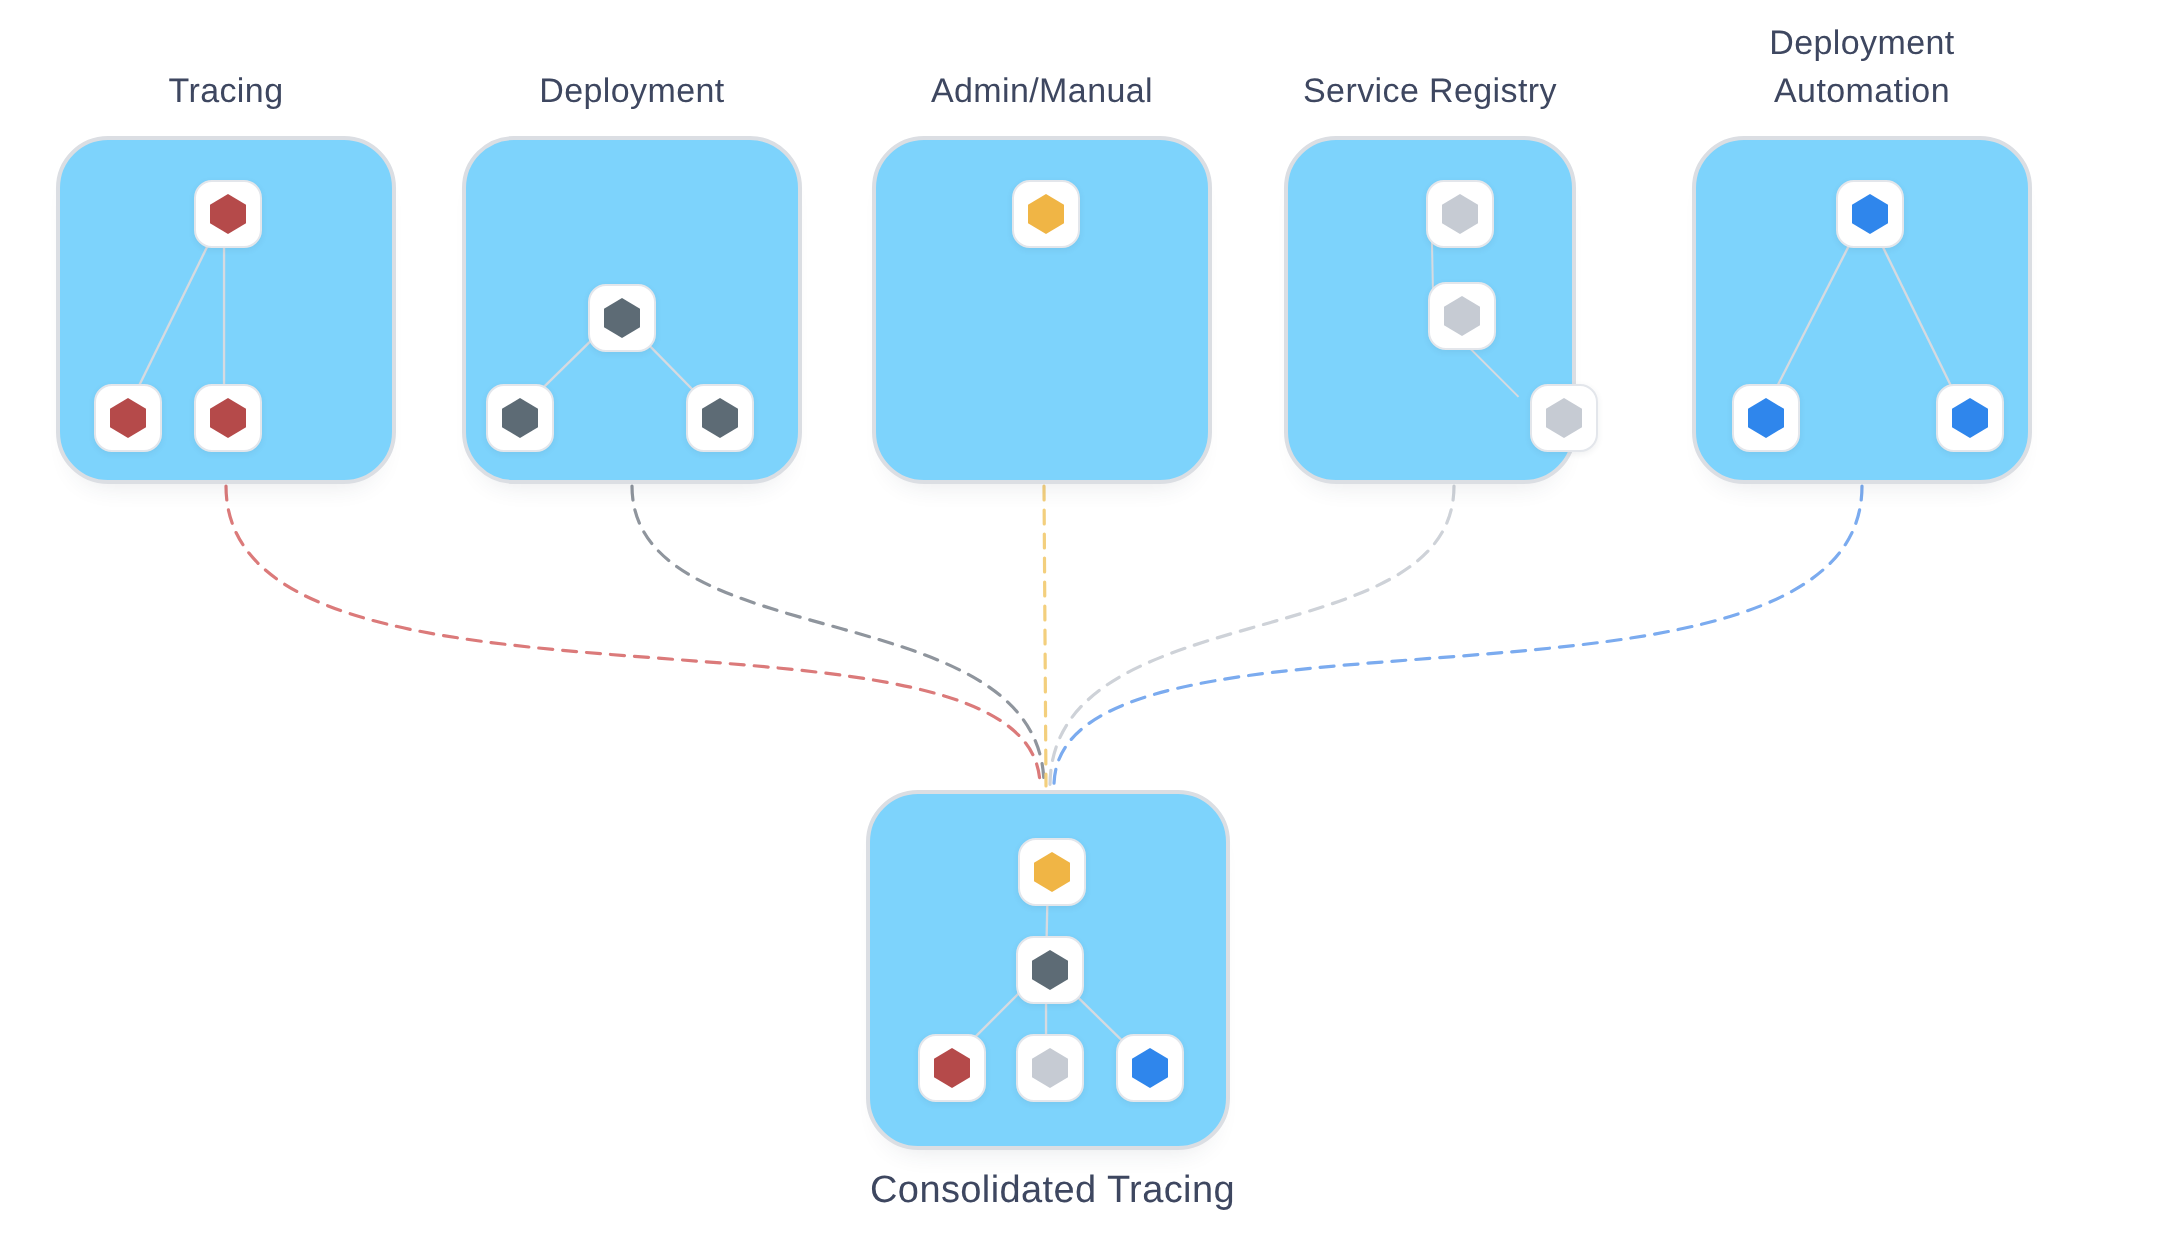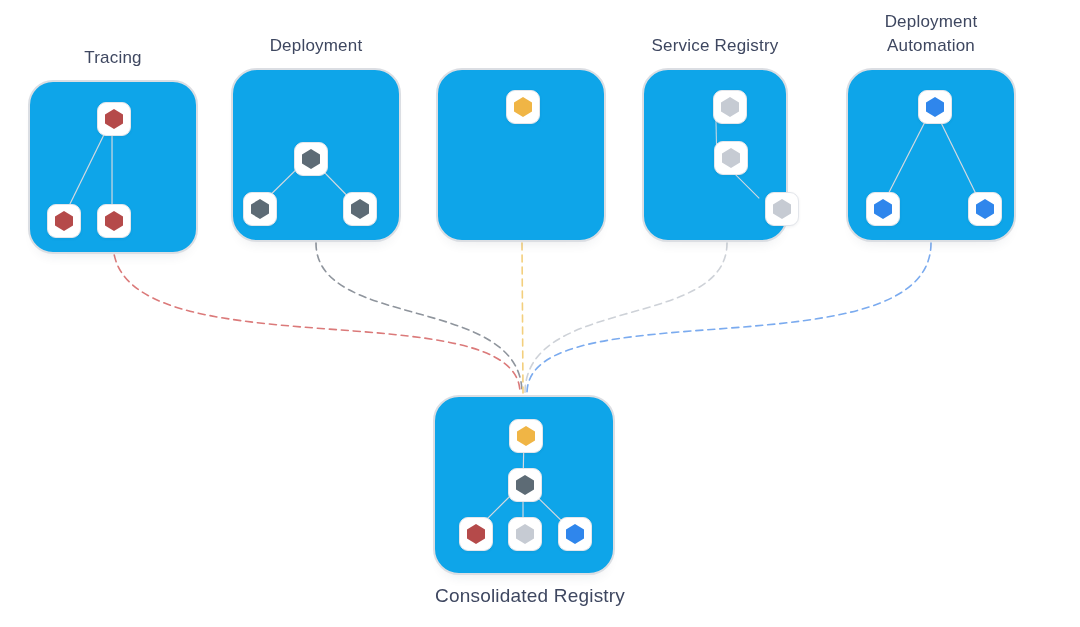--- a/index.html
+++ b/index.html
@@ -18,21 +18,21 @@
     pointer-events: none;
   }
   .connector {
     fill: none;
     stroke-width: 1.6;
     stroke-dasharray: 7 5;
     stroke-linecap: round;
   }
   .panel {
     position: absolute;
-    background: #0ea5e9;
+    background: #7dd3fc;
     border: 2px solid #dbdee3;
     border-radius: 26px;
     box-shadow: 0 9px 14px -10px rgba(45, 55, 75, 0.14);
     box-sizing: border-box;
   }
   .panel-title {
     position: absolute;
     left: 0;
     width: 100%;
     margin: 0;
@@ -78,21 +78,21 @@
 
 <div class="canvas">
   <svg id="overlay" class="overlay" viewBox="0 0 1080 627">
       <path d="M 113 243 C 113 375, 520 288, 520 393" stroke="#db7a7a" class="connector"></path>
       <path d="M 316 243 C 316 330, 522 295, 522 393" stroke="#8f959d" class="connector"></path>
       <path d="M 522 243 L 523 393" stroke="#f3cf7d" class="connector"></path>
       <path d="M 727 243 C 727 330, 525 295, 525 393" stroke="#ced2d8" class="connector"></path>
       <path d="M 931 243 C 931 375, 527 288, 527 393" stroke="#7babef" class="connector"></path>
     </svg>
 
-  <section class="panel" style="left: 28px; top: 80px; width: 170px; height: 174px; border-radius: 25px;">
+  <section class="panel" style="left: 28px; top: 68px; width: 170px; height: 174px;">
     <h2 class="panel-title above">Tracing</h2>
     <svg class="edge-layer" viewBox="0 0 170 174">
         <line x1="84" y1="37" x2="34" y2="139" class="edge"></line>
         <line x1="84" y1="37" x2="84" y2="139" class="edge"></line>
       </svg>
   <div class="node-card" style="left: 67px; top: 20px;">
         <span class="hex" style="background: rgb(181, 74, 74);"></span>
       </div>
       <div class="node-card" style="left: 17px; top: 122px;">
         <span class="hex" style="background: rgb(181, 74, 74);"></span>
@@ -113,20 +113,21 @@
       </div>
       <div class="node-card" style="left: 10px; top: 122px;">
         <span class="hex" style="background: rgb(93, 107, 117);"></span>
       </div>
       <div class="node-card" style="left: 110px; top: 122px;">
         <span class="hex" style="background: rgb(93, 107, 117);"></span>
       </div>
     </section>
 
   <section class="panel" style="left: 436px; top: 68px; width: 170px; height: 174px;">
+    <h2 class="panel-title above">Admin/Manual</h2>
     <svg class="edge-layer" viewBox="0 0 170 174"></svg>
   <div class="node-card" style="left: 68px; top: 20px;">
         <span class="hex" style="background: rgb(240, 181, 69);"></span>
       </div>
     </section>
 
   <section class="panel" style="left: 642px; top: 68px; width: 146px; height: 174px;">
     <h2 class="panel-title above">Service Registry</h2>
     <svg class="edge-layer" viewBox="0 0 170 174">
         <line x1="86" y1="37" x2="87" y2="88" class="edge"></line>
@@ -154,21 +155,21 @@
       </div>
       <div class="node-card" style="left: 18px; top: 122px;">
         <span class="hex" style="background: rgb(47, 134, 236);"></span>
       </div>
       <div class="node-card" style="left: 120px; top: 122px;">
         <span class="hex" style="background: rgb(47, 134, 236);"></span>
       </div>
     </section>
 
   <section class="panel" style="left: 433px; top: 395px; width: 182px; height: 180px;">
-    <h2 class="panel-title below">Consolidated Registry</h2>
+    <h2 class="panel-title below">Consolidated Tracing</h2>
     <svg class="edge-layer" viewBox="0 0 182 180">
         <line x1="91" y1="39" x2="90" y2="88" class="edge"></line>
         <line x1="90" y1="88" x2="41" y2="137" class="edge"></line>
         <line x1="90" y1="88" x2="90" y2="137" class="edge"></line>
         <line x1="90" y1="88" x2="140" y2="137" class="edge"></line>
       </svg>
   <div class="node-card" style="left: 74px; top: 22px;">
         <span class="hex" style="background: rgb(240, 181, 69);"></span>
       </div>
       <div class="node-card" style="left: 73px; top: 71px;">

